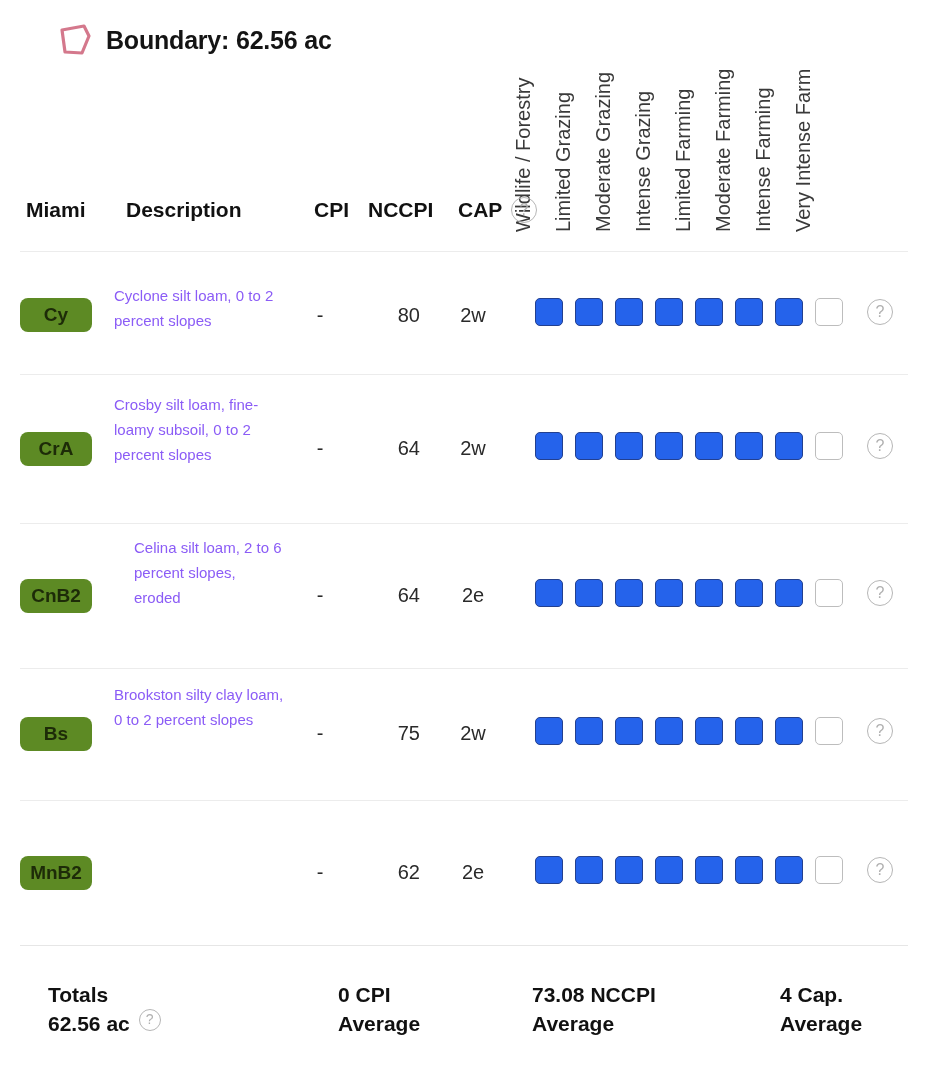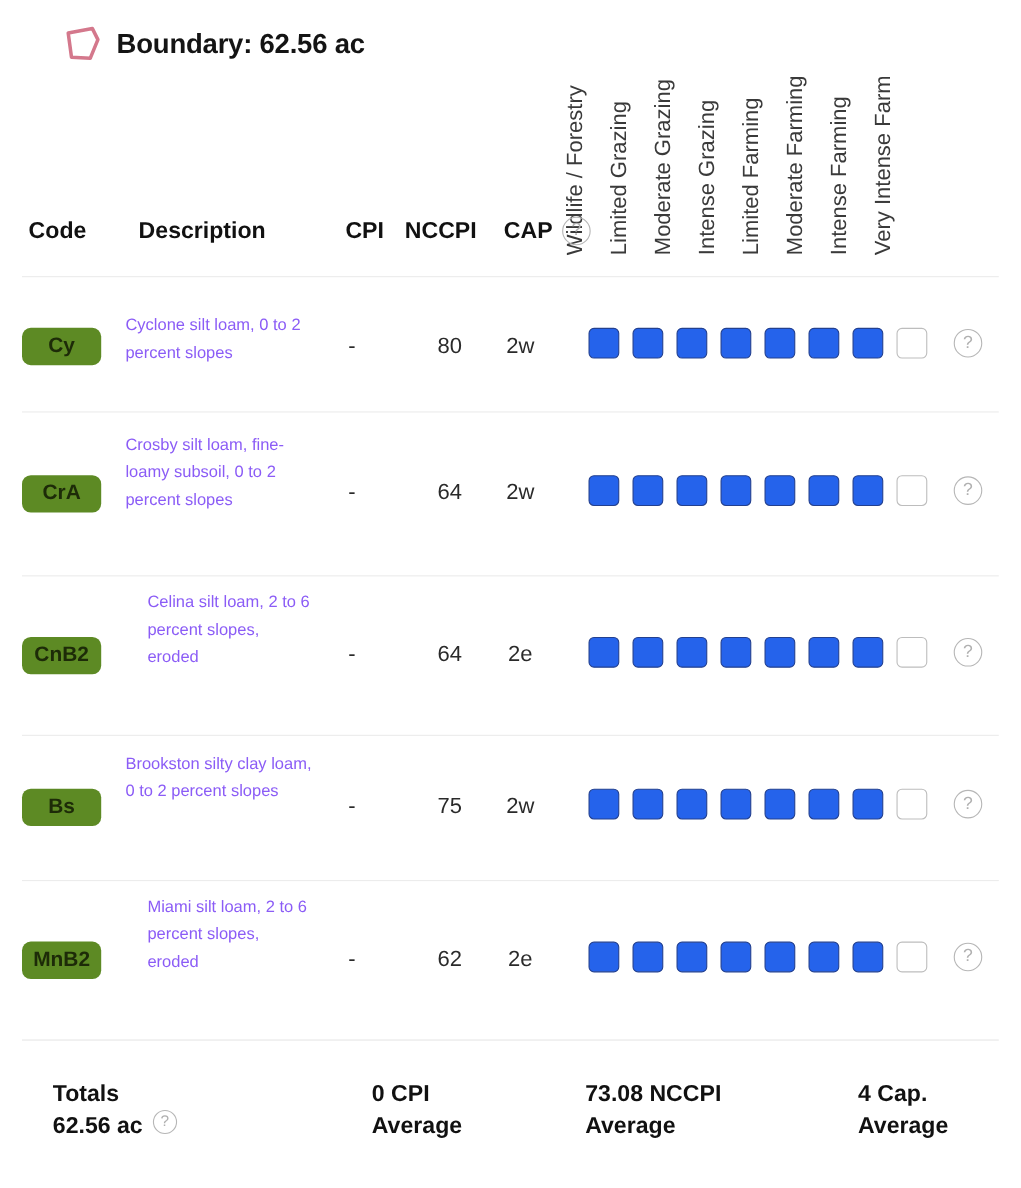--- a/index.html
+++ b/index.html
@@ -202,21 +202,21 @@
   <div class="vheader" style="left:48px">Limited Grazing</div>
   <div class="vheader" style="left:88px">Moderate Grazing</div>
   <div class="vheader" style="left:128px">Intense Grazing</div>
   <div class="vheader" style="left:168px">Limited Farming</div>
   <div class="vheader" style="left:208px">Moderate Farming</div>
   <div class="vheader" style="left:248px">Intense Farming</div>
   <div class="vheader" style="left:288px">Very Intense Farm</div>
 </div>
 
 <div class="colheads">
-  <span class="ch ch-code">Code</span>
+  <span class="ch ch-code">Miami</span>
   <span class="ch ch-desc">Description</span>
   <span class="ch ch-cpi">CPI</span>
   <span class="ch ch-nccpi">NCCPI</span>
   <span class="ch ch-cap">CAP</span>
   <span class="ch ch-help"><span class="help-icon">?</span></span>
 </div>
 
 <div class="divider" style="top:251px"></div>
 
 <div class="row" style="top:256px;height:119px">
@@ -294,21 +294,20 @@
     <span class="sw on"></span>
     <span class="sw on"></span>
     <span class="sw off"></span>
     <span class="help-icon row-help">?</span>
   </div>
 </div>
 <div class="divider" style="top:800px"></div>
 
 <div class="row" style="top:801px;height:144px">
   <span class="badge" style="top:55px">MnB2</span>
-  <span class="desc" style="top:11px;left:134px;width:150px">Miami silt loam, 2 to 6 percent slopes, eroded</span>
   <span class="cpi" style="top:60px">-</span>
   <span class="nccpi" style="top:60px">62</span>
   <span class="cap" style="top:60px">2e</span>
   <div class="swatches" style="top:55px">
     <span class="sw on"></span>
     <span class="sw on"></span>
     <span class="sw on"></span>
     <span class="sw on"></span>
     <span class="sw on"></span>
     <span class="sw on"></span>

